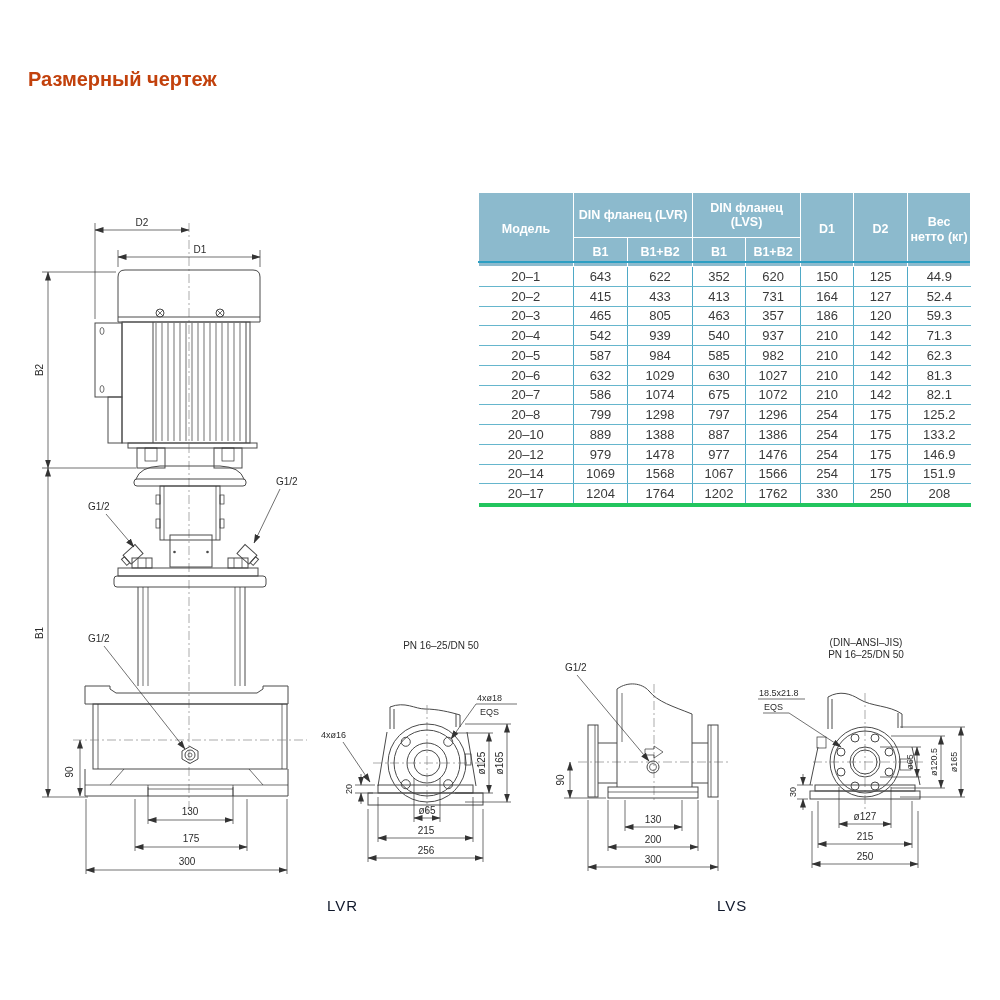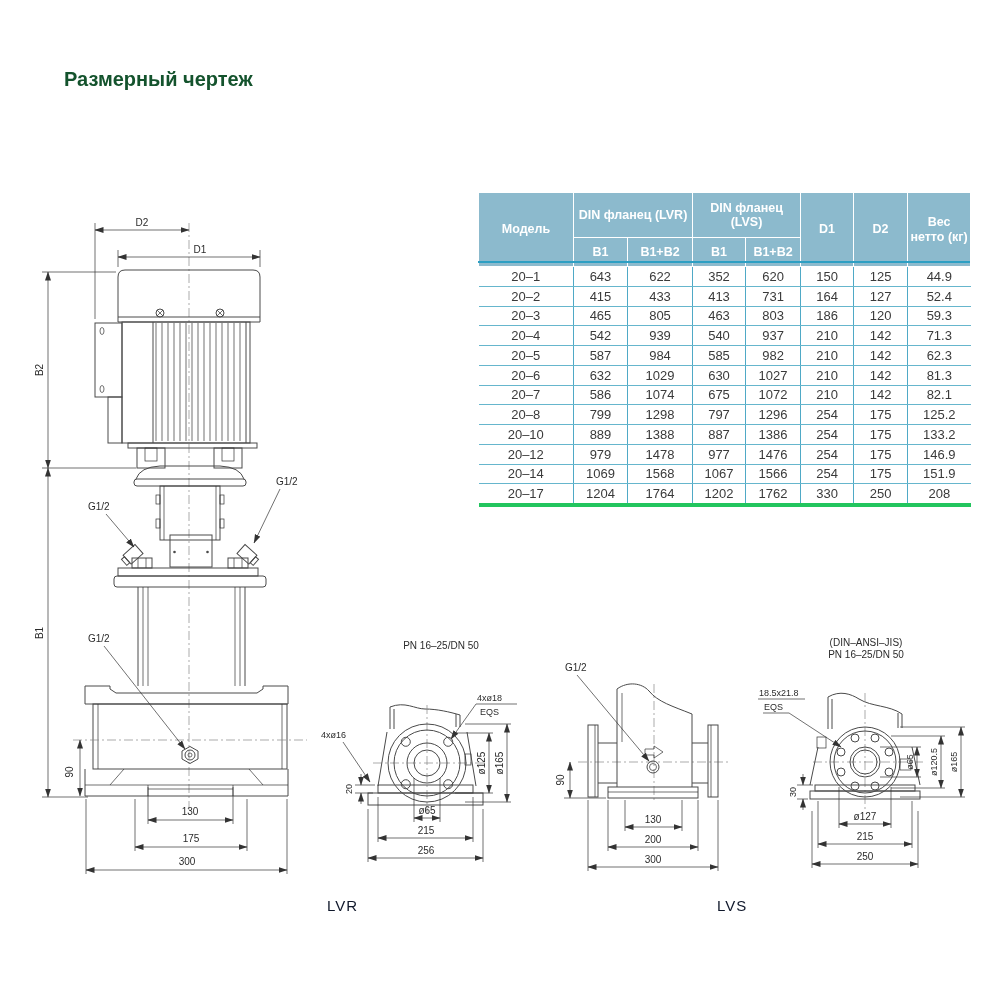--- a/index.html
+++ b/index.html
@@ -1,19 +1,19 @@
 <!DOCTYPE html>
 <html><head>
 <meta charset="utf-8">
 <style>
   html,body{margin:0;padding:0;background:#fff;}
   .canvas{position:relative;width:1000px;height:1000px;background:#fff;overflow:hidden;
           font-family:"Liberation Sans",sans-serif;}
   .abs{position:absolute;}
-  .page-title{left:28px;top:68px;font-size:20px;font-weight:bold;color:#14532d;margin-left:36px;}
+  .page-title{left:28px;top:68px;font-size:20px;font-weight:bold;color:#c2410c;}
   .view-caption{font-size:15px;color:#0f172a;letter-spacing:1px;}
 
   
   #spec-table{position:absolute;left:478px;top:192px;width:492px;border-collapse:collapse;
               table-layout:fixed;}
   #spec-table thead th{background:#8cbacd;color:#fff;font-size:12.5px;font-weight:bold;
               border:1px solid #fff;vertical-align:middle;line-height:1.15;padding:2px 1px;}
   #spec-table thead tr.h1 th{height:40px;}
   #spec-table thead tr.h2 th{height:24px;}
   #spec-table tbody td{text-align:center;font-size:13px;color:#3a3a3a;height:18.75px;
@@ -86,21 +86,21 @@
           <td>731</td>
           <td>164</td>
           <td>127</td>
           <td>52.4</td>
         </tr>
         <tr>
           <td>20–3</td>
           <td>465</td>
           <td>805</td>
           <td>463</td>
-          <td>803</td>
+          <td>357</td>
           <td>186</td>
           <td>120</td>
           <td>59.3</td>
         </tr>
         <tr>
           <td>20–4</td>
           <td>542</td>
           <td>939</td>
           <td>540</td>
           <td>937</td>

